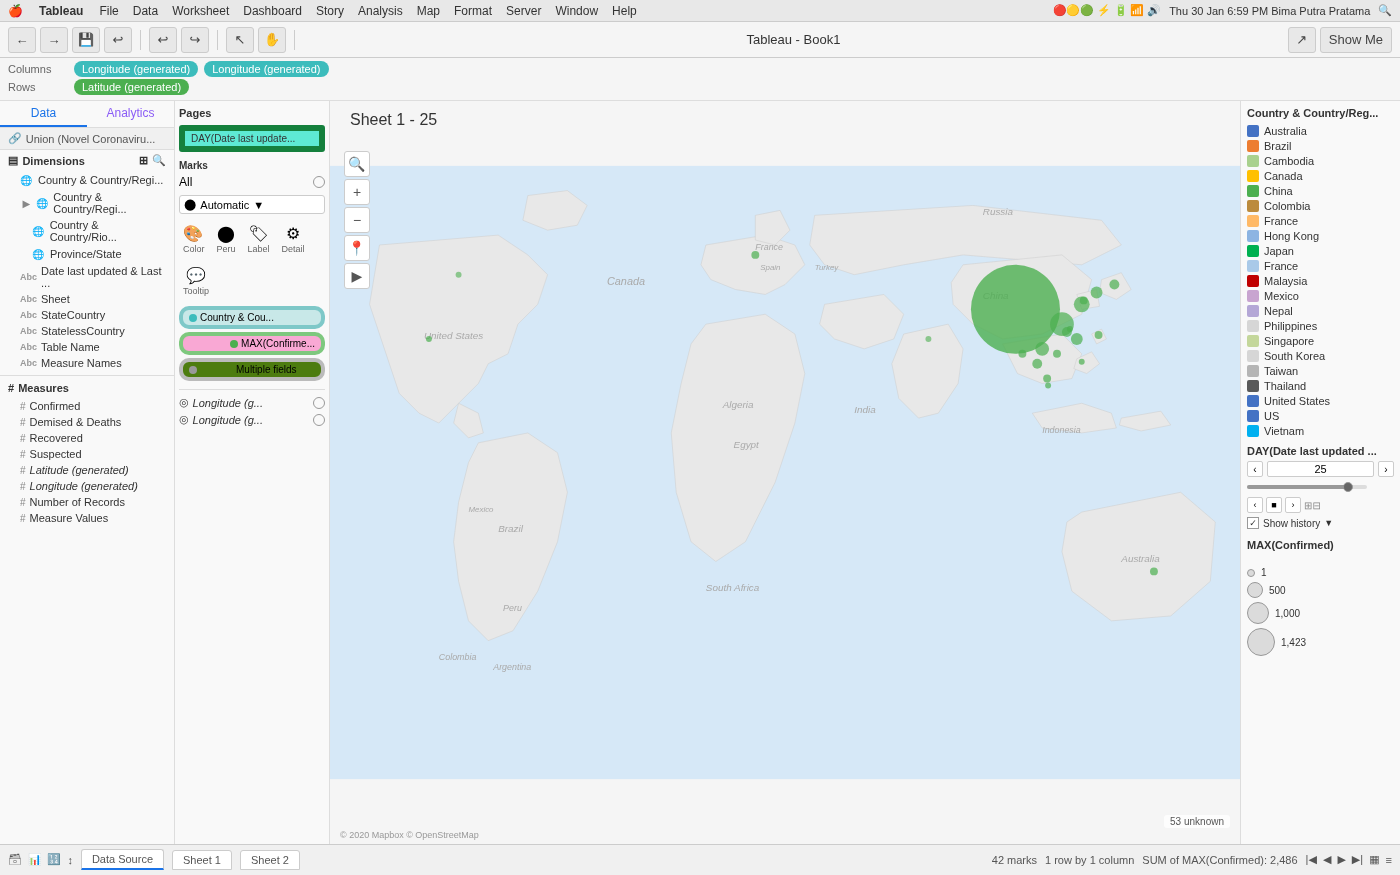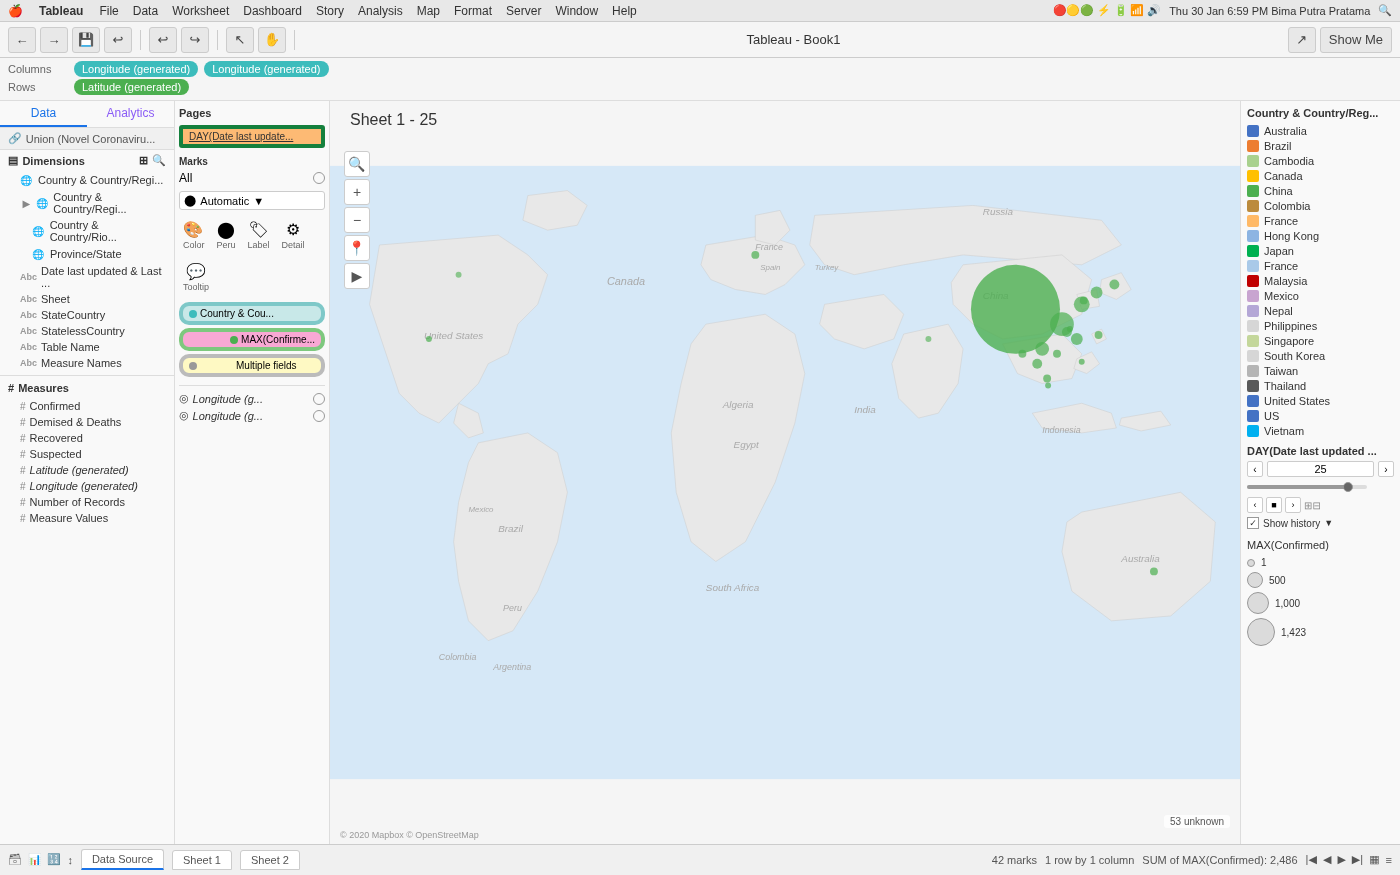--- a/index.html
+++ b/index.html
@@ -130,23 +130,23 @@
       border-right: 1px solid #ddd;
       overflow-y: auto;
       padding: 4px;
     }
     .panel-section { margin-bottom: 8px; }
     .panel-title {
       font-size: 11px; font-weight: bold; color: #333;
       padding: 2px 0; margin-bottom: 4px;
     }
     .pages-pill {
-      background: #fdba74; border: 4px solid #15803d;
+      background: #5eead4; border: 6px solid #15803d;
       border-radius: 3px; padding: 2px 6px;
-      font-size: 10px; color: #333; cursor: pointer; text-decoration: underline;
+      font-size: 10px; color: #333; cursor: pointer;
     }
     .filter-pill {
       background: #b0d4e8; border: 1px solid #7eb9d4;
       border-radius: 3px; padding: 2px 6px;
       font-size: 10px; color: #333; cursor: pointer;
       margin-bottom: 3px;
     }
     .marks-section-label {
       font-size: 10px; font-weight: bold; color: #333;
       display: flex; align-items: center; gap: 4px;
@@ -174,21 +174,21 @@
     .marks-btn-icon { font-size: 16px; }
     .marks-btn-label { font-size: 9px; color: #666; }
     .mark-tag {
       display: flex; align-items: center; gap: 3px;
       background: #e8e8e8; border: 4px solid #ef4444;
       border-radius: 10px; padding: 2px 6px;
       font-size: 10px; margin-bottom: 3px; cursor: pointer;
     }
     .mark-tag.teal { background: #c8e8e8; border-color: #7ec8c8; }
     .mark-tag.green { background: #f9a8d4; border-color: #7ec87e; justify-content: flex-end; }
-    .mark-tag.gray { background: #fef9c3; border-color: #bbb; gap: 39px; }
+    .mark-tag.gray { background: #4d7c0f; border-color: #bbb; gap: 39px; }
     .mark-tag-dot { width: 8px; height: 8px; border-radius: 50%; }
     .mark-tag-dot.teal { background: #3cbcbc; }
     .mark-tag-dot.green { background: #4caf50; }
     .mark-tag-dot.gray { background: #999; }
 
     .longitude-item {
       display: flex; align-items: center; gap: 4px;
       font-size: 11px; color: #333; padding: 2px 0;
       cursor: pointer;
     }
@@ -279,21 +279,21 @@
     .show-history {
       display: flex; align-items: center; gap: 4px;
       font-size: 10px; color: #333; cursor: pointer;
     }
     .checkbox-small {
       width: 12px; height: 12px; border: 1px solid #999;
       background: white; display: flex; align-items: center; justify-content: center;
       font-size: 9px;
     }
     .size-legend-section { margin-top: 10px; }
-    .size-legend-title { font-size: 11px; font-weight: normal; color: #333; margin-bottom: 6px; }
+    .size-legend-title { font-size: 11px; font-weight: bold; color: #333; margin-bottom: 16px; }
     .size-legend-items { display: flex; flex-direction: column; gap: 4px; }
     .size-legend-row {
       display: flex; align-items: center; gap: 6px;
       font-size: 10px; color: #333;
     }
     .size-circle {
       border-radius: 50%; background: rgba(150,150,150,0.3);
       border: 1px solid #999; flex-shrink: 0;
     }
 

